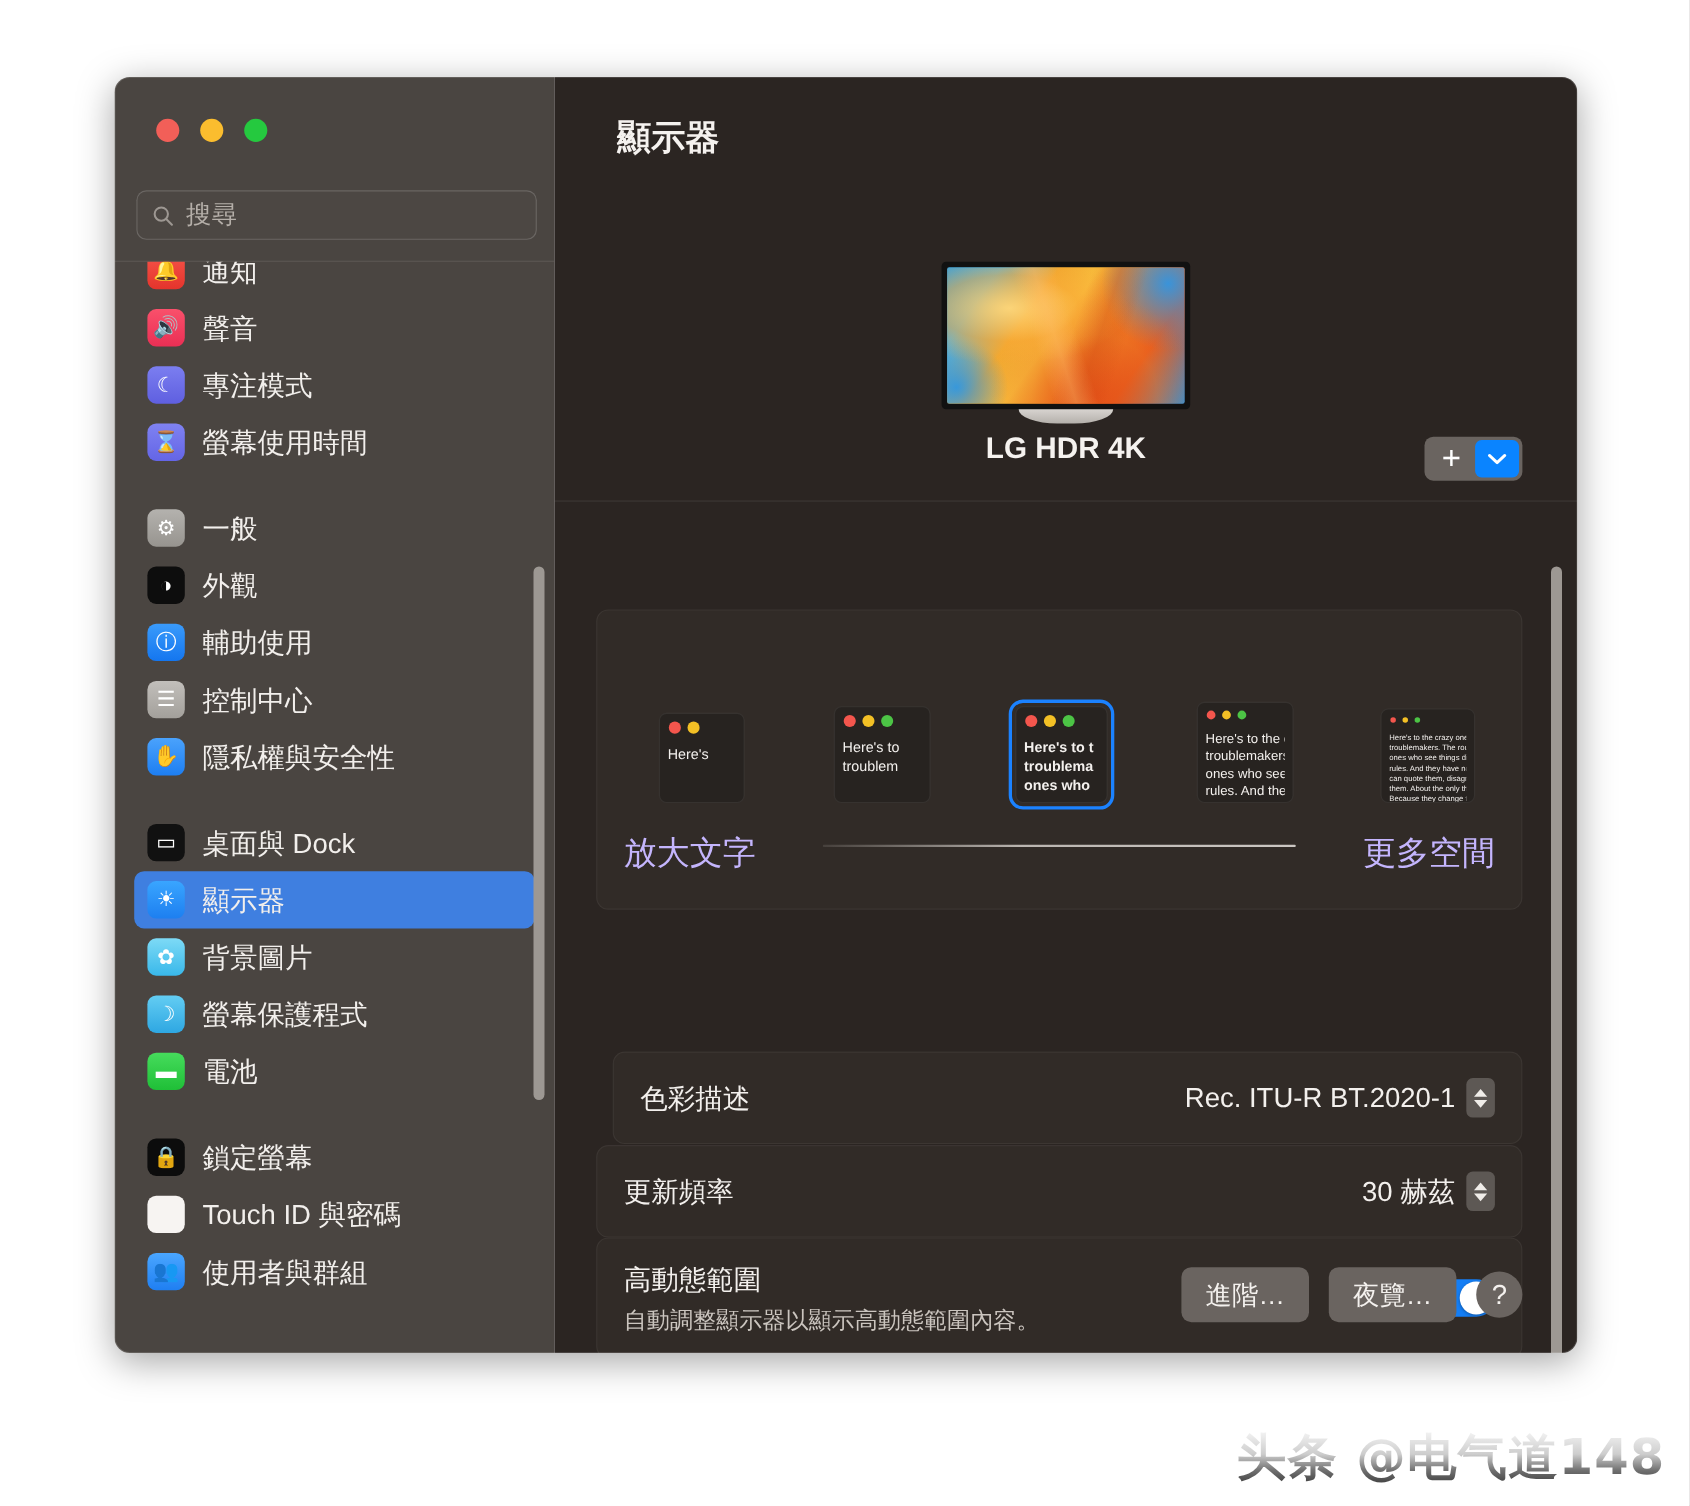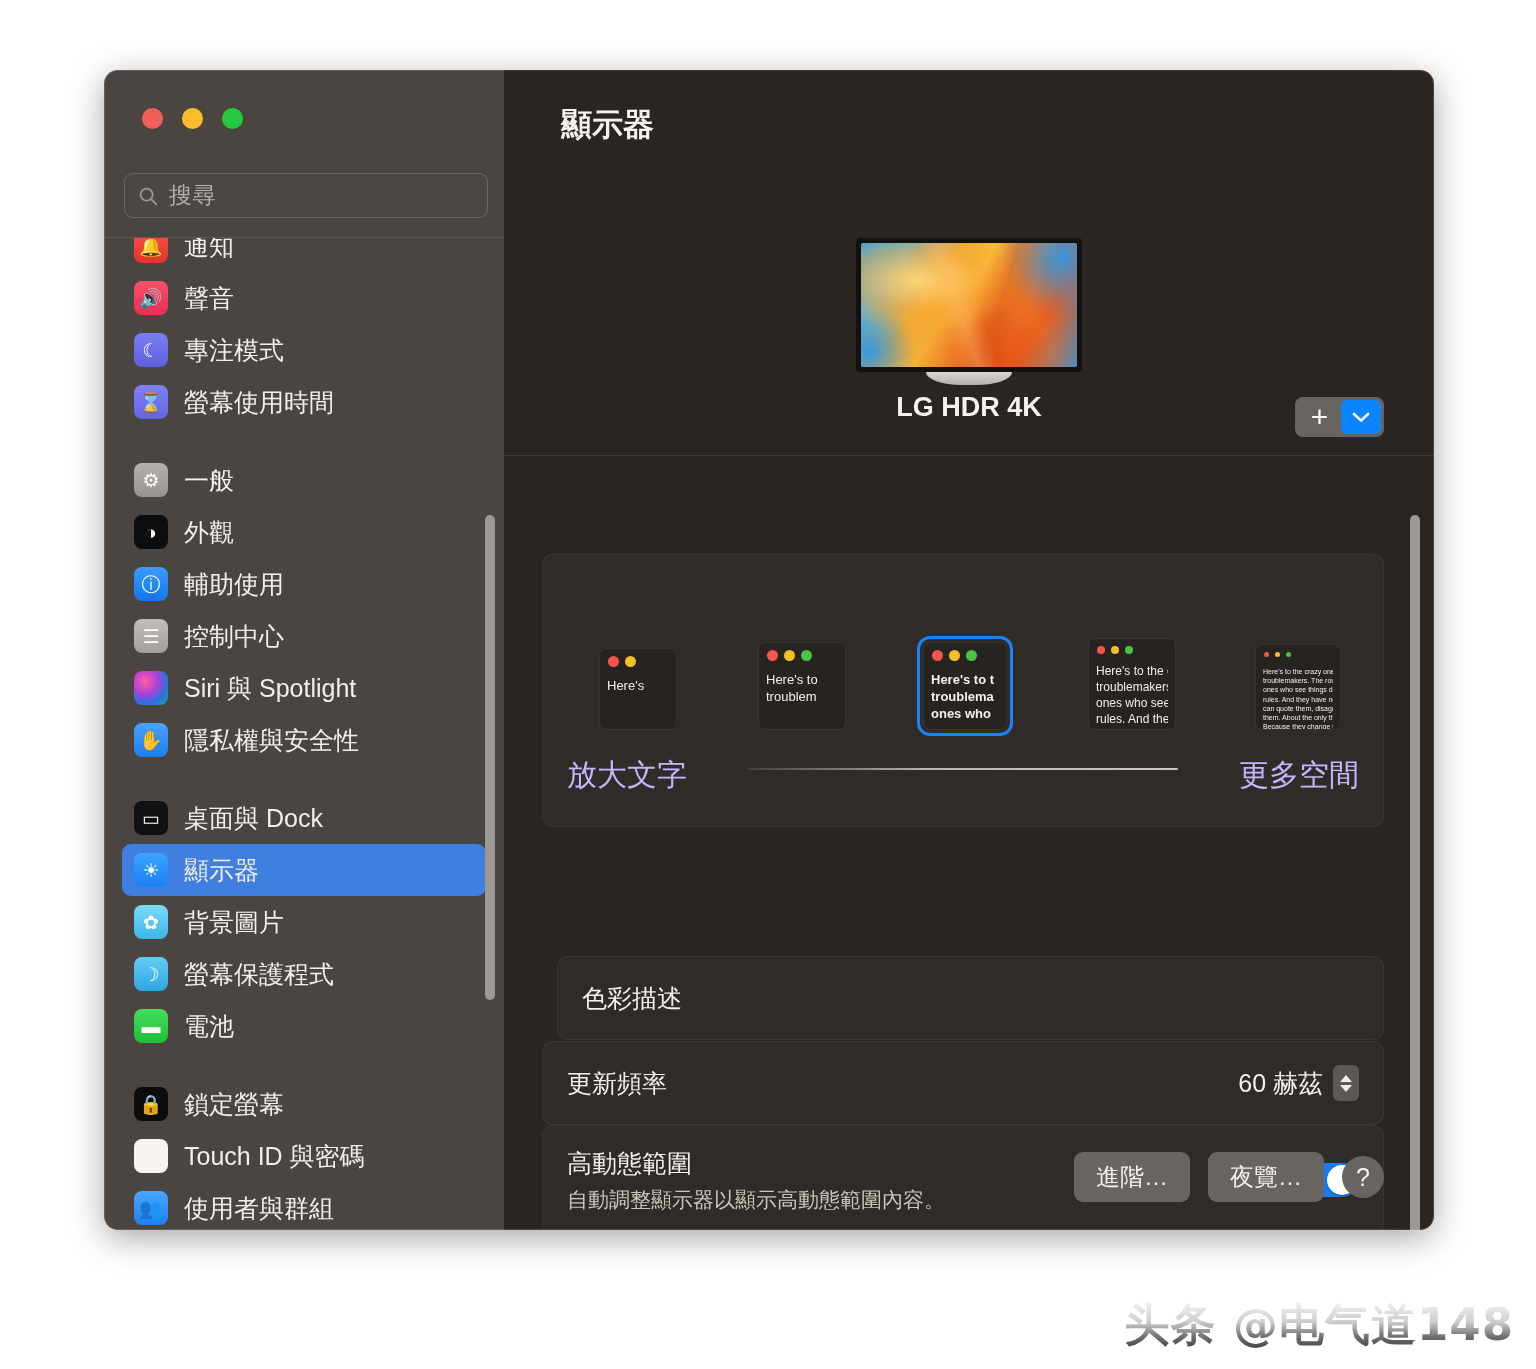--- a/index.html
+++ b/index.html
@@ -337,24 +337,20 @@
             </div>
             <div class="side-item">
               <span class="side-ico ic-access">ⓘ</span>
               <span class="side-lbl">輔助使用</span>
             </div>
             <div class="side-item">
               <span class="side-ico ic-control">☰</span>
               <span class="side-lbl">控制中心</span>
             </div>
             <div class="side-item">
-              <span class="side-ico ic-siri"></span>
-              <span class="side-lbl">Siri 與 Spotlight</span>
-            </div>
-            <div class="side-item">
               <span class="side-ico ic-privacy">✋</span>
               <span class="side-lbl">隱私權與安全性</span>
             </div>
             <div class="gap"></div>
             <div class="side-item">
               <span class="side-ico ic-dock">▭</span>
               <span class="side-lbl">桌面與 Dock</span>
             </div>
             <div class="side-item sel">
               <span class="side-ico ic-display">☀</span>
@@ -496,36 +492,43 @@
             </div>
           <div class="res-line" style="left:205px;right:205px;"></div>
           <div class="res-label" style="left:24px;">放大文字</div>
           <div class="res-label" style="right:24px;">更多空間</div>
         </div>
 
 
         <div class="card row-card" style="top:500px;margin-left:15px;">
           <div class="row-inner">
             <span class="row-label">色彩描述</span>
-          </div>
-        </div>
-
-        <div class="card row-card" style="top:585px;">
-          <div class="row-inner">
-            <span class="row-label">更新頻率</span>
             <span class="row-right">
-              <span class="row-value">60 赫茲</span>
+              <span class="row-value">Rec. ITU-R BT.2020-1</span>
               <span class="stepper">
                 <i class="chev up"></i>
                   <i class="chev dn"></i>
               </span>
             </span>
           </div>
         </div>
 
+        <div class="card row-card" style="top:585px;">
+          <div class="row-inner">
+            <span class="row-label">更新頻率</span>
+            <span class="row-right">
+              <span class="row-value">30 赫茲</span>
+              <span class="stepper">
+                <i class="chev up"></i>
+                  <i class="chev dn"></i>
+              </span>
+            </span>
+          </div>
+        </div>
+
         <div class="card hdr-card" style="top:669px;">
           <div class="hdr-inner">
             <div>
               <div class="hdr-title">高動態範圍</div>
               <div class="hdr-sub">自動調整顯示器以顯示高動態範圍內容。</div>
             </div>
             <div class="toggle">
               <div class="knob"></div>
             </div>
           </div>

